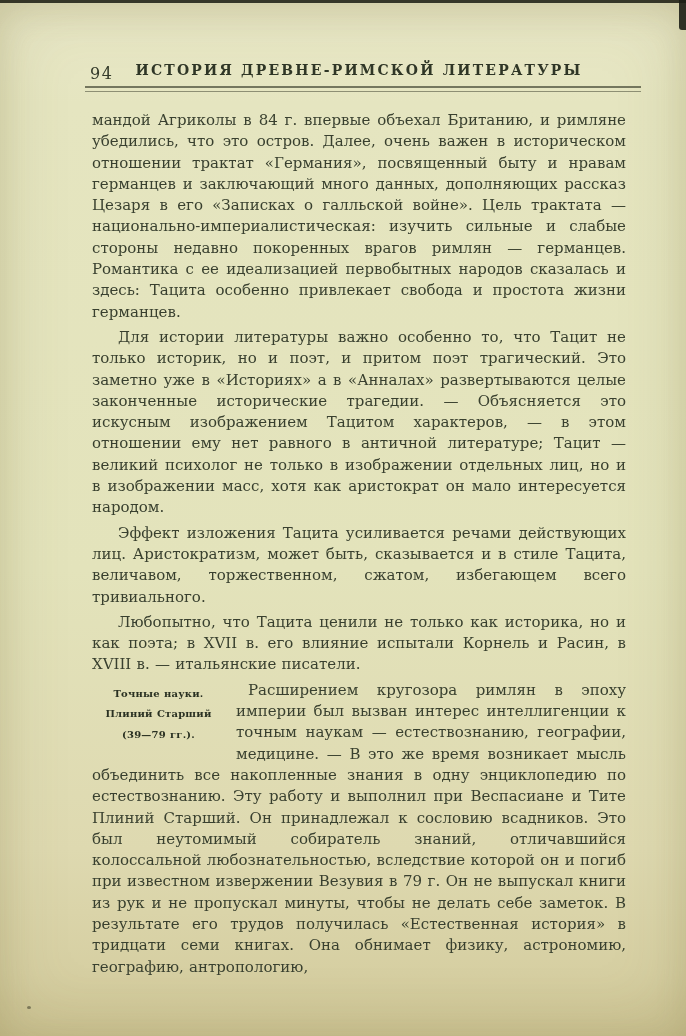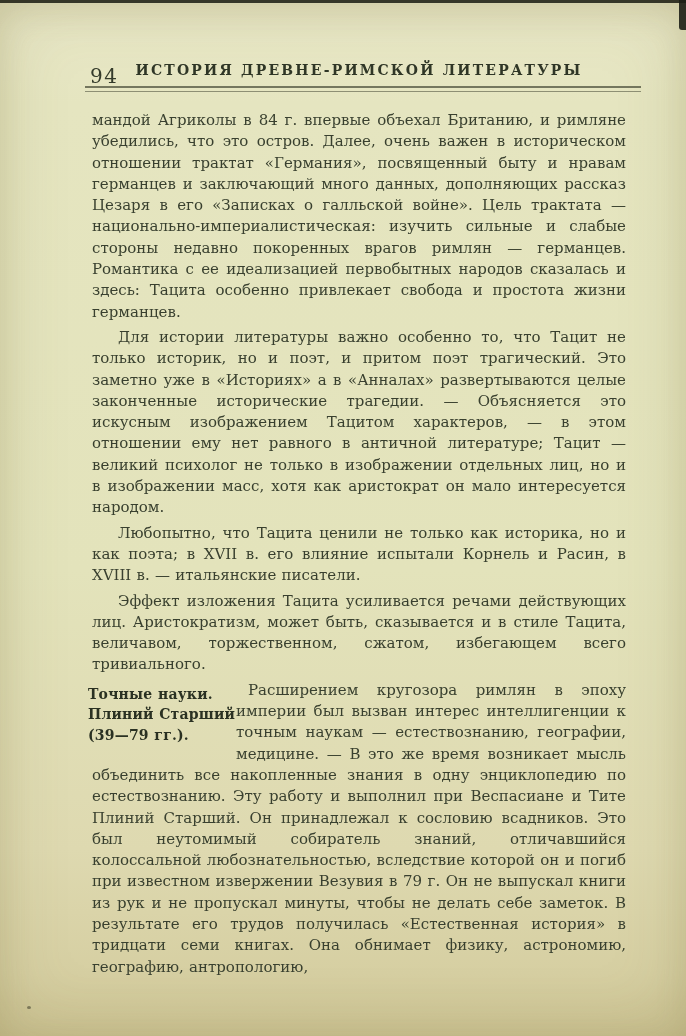--- a/index.html
+++ b/index.html
@@ -9,33 +9,33 @@
     background:linear-gradient(180deg,#e9e8c8 0%,#e5e5c0 10%,#e3e3bb 55%,#ded9b0 82%,#d6cfa2 94%,#cdc494 100%);
     box-shadow:inset 0 0 70px rgba(110,100,50,.18), inset 0 12px 30px rgba(150,140,80,.18);
     font-family:"DejaVu Serif", serif;
     color:#39402f;
   }
   .scan-strip-top{position:absolute;top:0;left:0;width:100%;height:3px;background:#23251a;opacity:.9;}
   .corner-mark{position:absolute;top:0;right:0;width:7px;height:30px;background:#1d1f16;opacity:.9;border-bottom-left-radius:3px;}
   .speck{position:absolute;left:27px;top:1006px;width:4px;height:3px;background:rgba(60,60,40,.55);border-radius:50%;}
 
   .header{position:relative;margin:62px 56px 0 88px;height:18px;}
-  .pagenum{position:absolute;left:2px;top:2px;font-size:20px;letter-spacing:1.5px;color:#343b2b;}
+  .pagenum{position:absolute;left:2px;top:2px;font-size:16px;letter-spacing:1.5px;color:#343b2b;}
   .running-title{display:block;text-align:center;font-size:14px;font-weight:bold;letter-spacing:2.2px;color:#2f3626;white-space:nowrap;}
 
   .rule{position:absolute;left:85px;top:86px;width:556px;height:3px;
         border-top:2px solid rgba(56,60,42,.65);border-bottom:1px solid rgba(56,60,42,.5);}
 
   .body{margin:30px 56px 0 88px;font-size:15px;line-height:21.3px;text-align:justify;word-spacing:.5px;}
   .body p{margin:4px;padding:0;}
   p.ind{text-indent:26px;}
   .note-para p{text-indent:12px;}
   .margin-note{
     float:left;width:141px;margin-right:7px;height:64px;box-sizing:border-box;padding-top:4px;
-    font-weight:bold;font-size:14px;line-height:20.6px;letter-spacing:.2px;color:#2a3122;
+    text-align:center;font-weight:bold;font-size:10px;line-height:20.6px;letter-spacing:.2px;color:#2a3122;
     text-indent:0;
   }
   .mn-line{display:block;white-space:nowrap;}
 </style>
 </head>
 <body>
 
 <div class="page">
   <div class="scan-strip-top"></div>
   <div class="corner-mark"></div>
@@ -43,22 +43,22 @@
 
   <header class="header">
     <span class="pagenum">94</span>
     <span class="running-title">ИСТОРИЯ ДРЕВНЕ-РИМСКОЙ ЛИТЕРАТУРЫ</span>
   </header>
   <div class="rule"></div>
 
   <main class="body">
     <p class="cont">мандой Агриколы в 84 г. впервые объехал Британию, и римляне убедились, что это остров.  Далее, очень важен в историческом отношении трактат «Германия», посвященный быту и нравам германцев и заключающий много данных, дополняющих рассказ Цезаря в его «Записках о галльской войне».  Цель трактата — национально-империалистическая: изучить сильные и слабые стороны недавно покоренных врагов римлян — германцев. Романтика с ее идеализацией первобытных народов сказалась и здесь: Тацита особенно привлекает свобода и простота жизни германцев.</p>
     <p class="ind">Для истории литературы важно особенно то, что Тацит не только историк, но и поэт, и притом поэт трагический.  Это заметно уже в «Историях» а в «Анналах» развертываются целые законченные исторические трагедии. — Объясняется это искусным изображением Тацитом характеров, — в этом отношении ему нет равного в античной литературе;  Тацит — великий психолог не только в изображении отдельных лиц, но и в изображении масс, хотя как аристократ он мало интересуется народом.</p>
+    <p class="ind">Эффект изложения Тацита усиливается речами действующих лиц.  Аристократизм, может быть, сказывается и в стиле Тацита, величавом, торжественном, сжатом, избегающем всего тривиального.</p>
     <p class="ind">Любопытно, что Тацита ценили не только как историка, но и как поэта; в XVII в. его влияние испытали Корнель и Расин, в XVIII в. — итальянские писатели.</p>
-    <p class="ind">Эффект изложения Тацита усиливается речами действующих лиц.  Аристократизм, может быть, сказывается и в стиле Тацита, величавом, торжественном, сжатом, избегающем всего тривиального.</p>
     <div class="note-para">
       <aside class="margin-note">
         <span class="mn-line">Точные науки.</span>
         <span class="mn-line">Плиний Старший</span>
         <span class="mn-line">(39—79 гг.).</span>
       </aside>
       <p>Расширением кругозора римлян в эпоху империи был вызван интерес интеллигенции к точным наукам — естествознанию, географии, медицине. — В это же время возникает мысль объединить все накопленные знания в одну энциклопедию по естествознанию. Эту работу и выполнил при Веспасиане и Тите Плиний Старший. Он принадлежал к сословию всадников.  Это был неутомимый собиратель знаний, отличавшийся колоссальной любознательностью, вследствие которой он и погиб при известном извержении Везувия в 79 г.  Он не выпускал книги из рук и не пропускал минуты, чтобы не делать себе заметок.  В результате его трудов получилась «Естественная история» в тридцати семи книгах. Она обнимает физику, астрономию, географию, антропологию,</p>
     </div>
   </main>
 </div>

